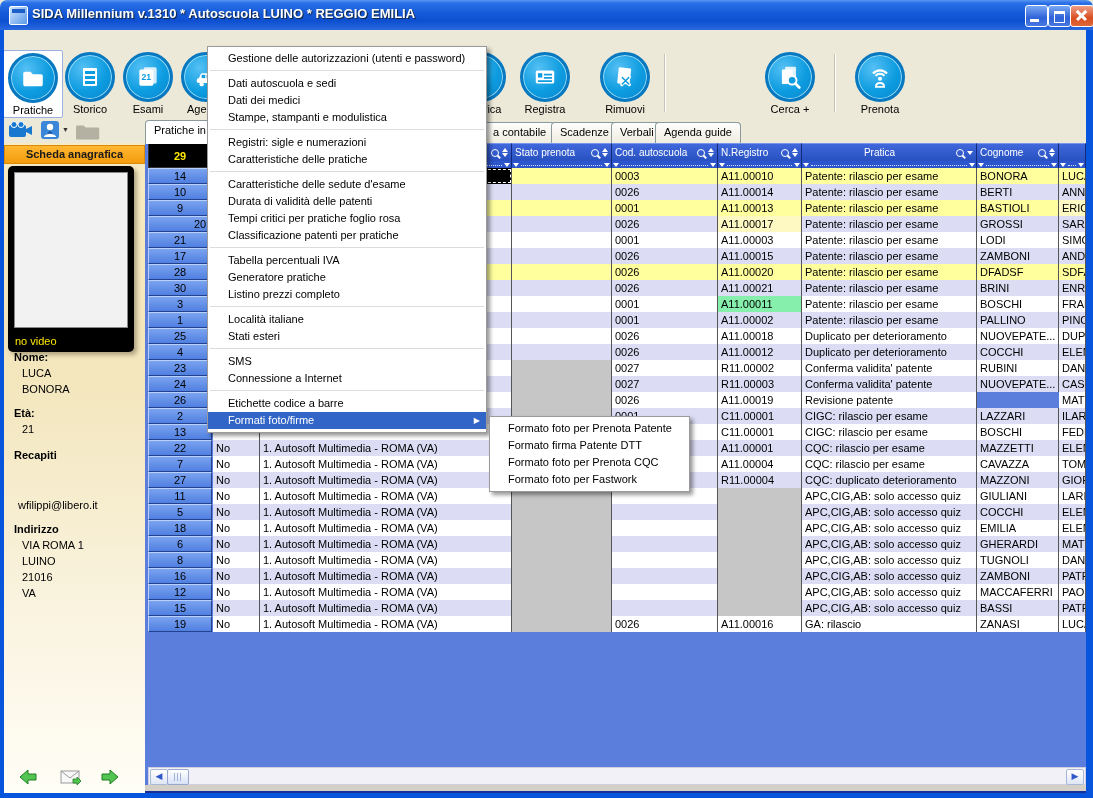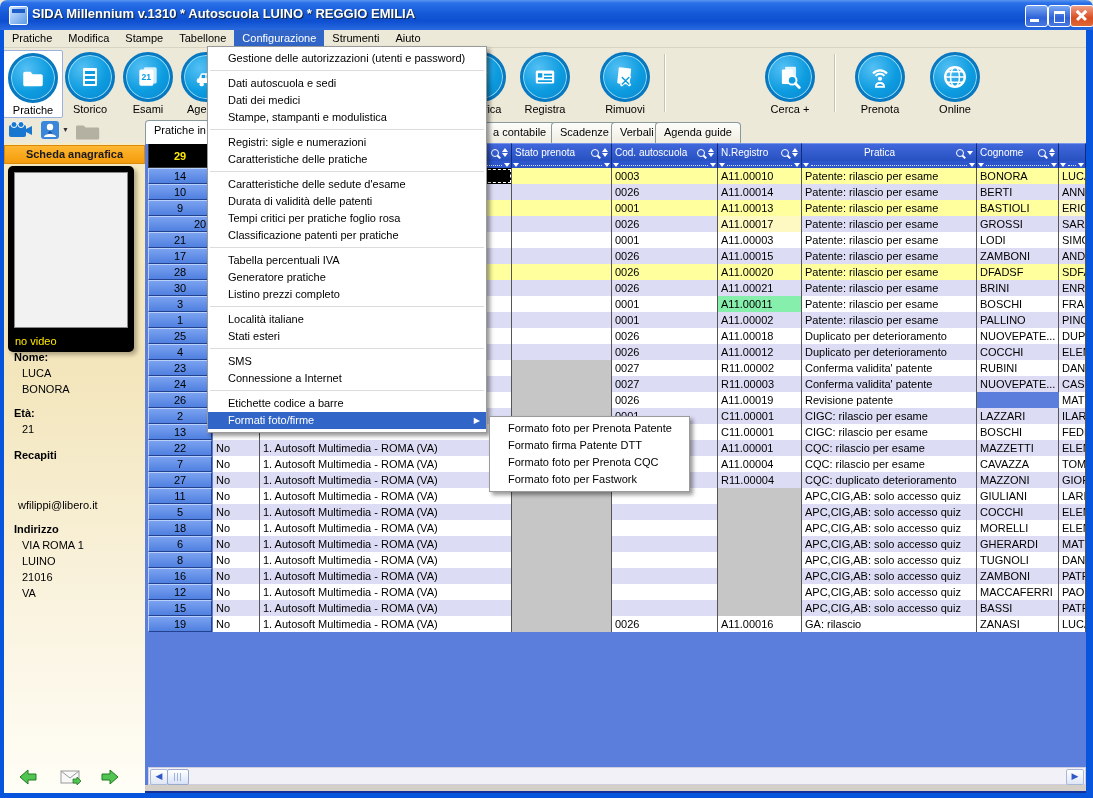--- a/index.html
+++ b/index.html
@@ -132,21 +132,20 @@
         <span class="glyph-min"></span>
       </div>
     <div class="tb-btn" style="left:1048px">
         <span class="glyph-max"></span>
       </div>
     <div class="tb-btn close" style="left:1070px">
         <span class="glyph-x"></span>
       </div>
   </div>
 
-  <div class="menubar" id="menubar"><span class="mi">Pratiche</span><span class="mi">Modifica</span><span class="mi">Stampe</span><span class="mi">Tabellone</span><span class="mi active">Configurazione</span><span class="mi">Strumenti</span><span class="mi">Aiuto</span></div>
   <div class="toolbar" id="toolbar">
       <div class="toolbtn selected" style="left: -1px;">
         <div class="circ">
           <svg width="26" height="26" viewBox="0 0 24 24">
             <path fill="#fff" d="M3 18 V8 c0-1 .7-1.7 1.7-1.7 h5 l2 2.2 h7.6 c1 0 1.7.7 1.7 1.7 V18 c0 1-.7 1.7-1.7 1.7 H4.7 C3.7 19.7 3 19 3 18 z"></path>
           </svg>
         </div>
         <div class="lbl">Pratiche</div>
       </div>
       <div class="toolbtn" style="left: 57px;">
@@ -228,30 +227,20 @@
       <div class="toolbtn" style="left: 847px;">
         <div class="circ">
           <svg width="28" height="28" viewBox="0 0 24 24">
             <path d="M6 9 a8 8 0 0 1 12 0" fill="none" stroke="#fff" stroke-width="1.8"></path>
             <path d="M8.2 11 a5 5 0 0 1 7.6 0" fill="none" stroke="#fff" stroke-width="1.8"></path>
             <circle cx="12" cy="13.5" r="1.8" fill="#fff"></circle>
             <path d="M8.5 20.5 c0-4.5 7-4.5 7 0 z" fill="none" stroke="#fff" stroke-width="1.6"></path>
           </svg>
         </div>
         <div class="lbl">Prenota</div>
-      </div>
-      <div class="toolbtn" style="left: 922px;">
-        <div class="circ">
-          <svg width="28" height="28" viewBox="0 0 24 24">
-            <circle cx="12" cy="12" r="8.4" fill="none" stroke="#fff" stroke-width="2"></circle>
-            <ellipse cx="12" cy="12" rx="3.8" ry="8.4" fill="none" stroke="#fff" stroke-width="1.3"></ellipse>
-            <path d="M3.8 12 h16.4 M5.2 7.5 h13.6 M5.2 16.5 h13.6" stroke="#fff" stroke-width="1.3" fill="none"></path>
-          </svg>
-        </div>
-        <div class="lbl">Online</div>
       </div>
       <div class="tool-sep" style="left: 660px;"></div>
       <div class="tool-sep" style="left: 830px;"></div>
     </div>
   <div class="side-minibar" id="minibar">
       <svg style="position:absolute;left:4px;top:3px" width="26" height="19" viewBox="0 0 26 19">
         <rect x="1" y="4" width="17" height="12" rx="2" fill="#1878d0"></rect>
         <circle cx="6" cy="3.5" r="3" fill="#1878d0" stroke="#fff" stroke-width="1"></circle>
         <circle cx="13" cy="3.5" r="3" fill="#1878d0" stroke="#fff" stroke-width="1"></circle>
         <path d="M18 8 l6-3 v9 l-6-3 z" fill="#1878d0"></path>
@@ -574,21 +563,21 @@
       <div class="cell" style="left: 802px; width: 175px; top: 504px; background: rgb(220, 220, 244);">APC,CIG,AB: solo accesso quiz</div>
       <div class="cell" style="left: 977px; width: 82px; top: 504px; background: rgb(220, 220, 244);">COCCHI</div>
       <div class="cell" style="left: 1059px; width: 27px; top: 504px; background: rgb(220, 220, 244);">ELENA</div>
       <div class="rn" style="left: 148px; top: 520px;">18</div>
       <div class="cell" style="left: 213px; width: 47px; top: 520px; background: rgb(255, 255, 255);">No</div>
       <div class="cell" style="left: 260px; width: 252px; top: 520px; background: rgb(255, 255, 255);">1. Autosoft Multimedia - ROMA (VA)</div>
       <div class="cell" style="left: 512px; width: 100px; top: 520px; background: rgb(198, 198, 198);"></div>
       <div class="cell" style="left: 612px; width: 106px; top: 520px; background: rgb(255, 255, 255);"></div>
       <div class="cell" style="left: 718px; width: 84px; top: 520px; background: rgb(198, 198, 198);"></div>
       <div class="cell" style="left: 802px; width: 175px; top: 520px; background: rgb(255, 255, 255);">APC,CIG,AB: solo accesso quiz</div>
-      <div class="cell" style="left: 977px; width: 82px; top: 520px; background: rgb(255, 255, 255);">MORELLI</div>
+      <div class="cell" style="left: 977px; width: 82px; top: 520px; background: rgb(255, 255, 255);">EMILIA</div>
       <div class="cell" style="left: 1059px; width: 27px; top: 520px; background: rgb(255, 255, 255);">ELENA</div>
       <div class="rn" style="left: 148px; top: 536px;">6</div>
       <div class="cell" style="left: 213px; width: 47px; top: 536px; background: rgb(220, 220, 244);">No</div>
       <div class="cell" style="left: 260px; width: 252px; top: 536px; background: rgb(220, 220, 244);">1. Autosoft Multimedia - ROMA (VA)</div>
       <div class="cell" style="left: 512px; width: 100px; top: 536px; background: rgb(198, 198, 198);"></div>
       <div class="cell" style="left: 612px; width: 106px; top: 536px; background: rgb(220, 220, 244);"></div>
       <div class="cell" style="left: 718px; width: 84px; top: 536px; background: rgb(198, 198, 198);"></div>
       <div class="cell" style="left: 802px; width: 175px; top: 536px; background: rgb(220, 220, 244);">APC,CIG,AB: solo accesso quiz</div>
       <div class="cell" style="left: 977px; width: 82px; top: 536px; background: rgb(220, 220, 244);">GHERARDI</div>
       <div class="cell" style="left: 1059px; width: 27px; top: 536px; background: rgb(220, 220, 244);">MATTIA</div>

